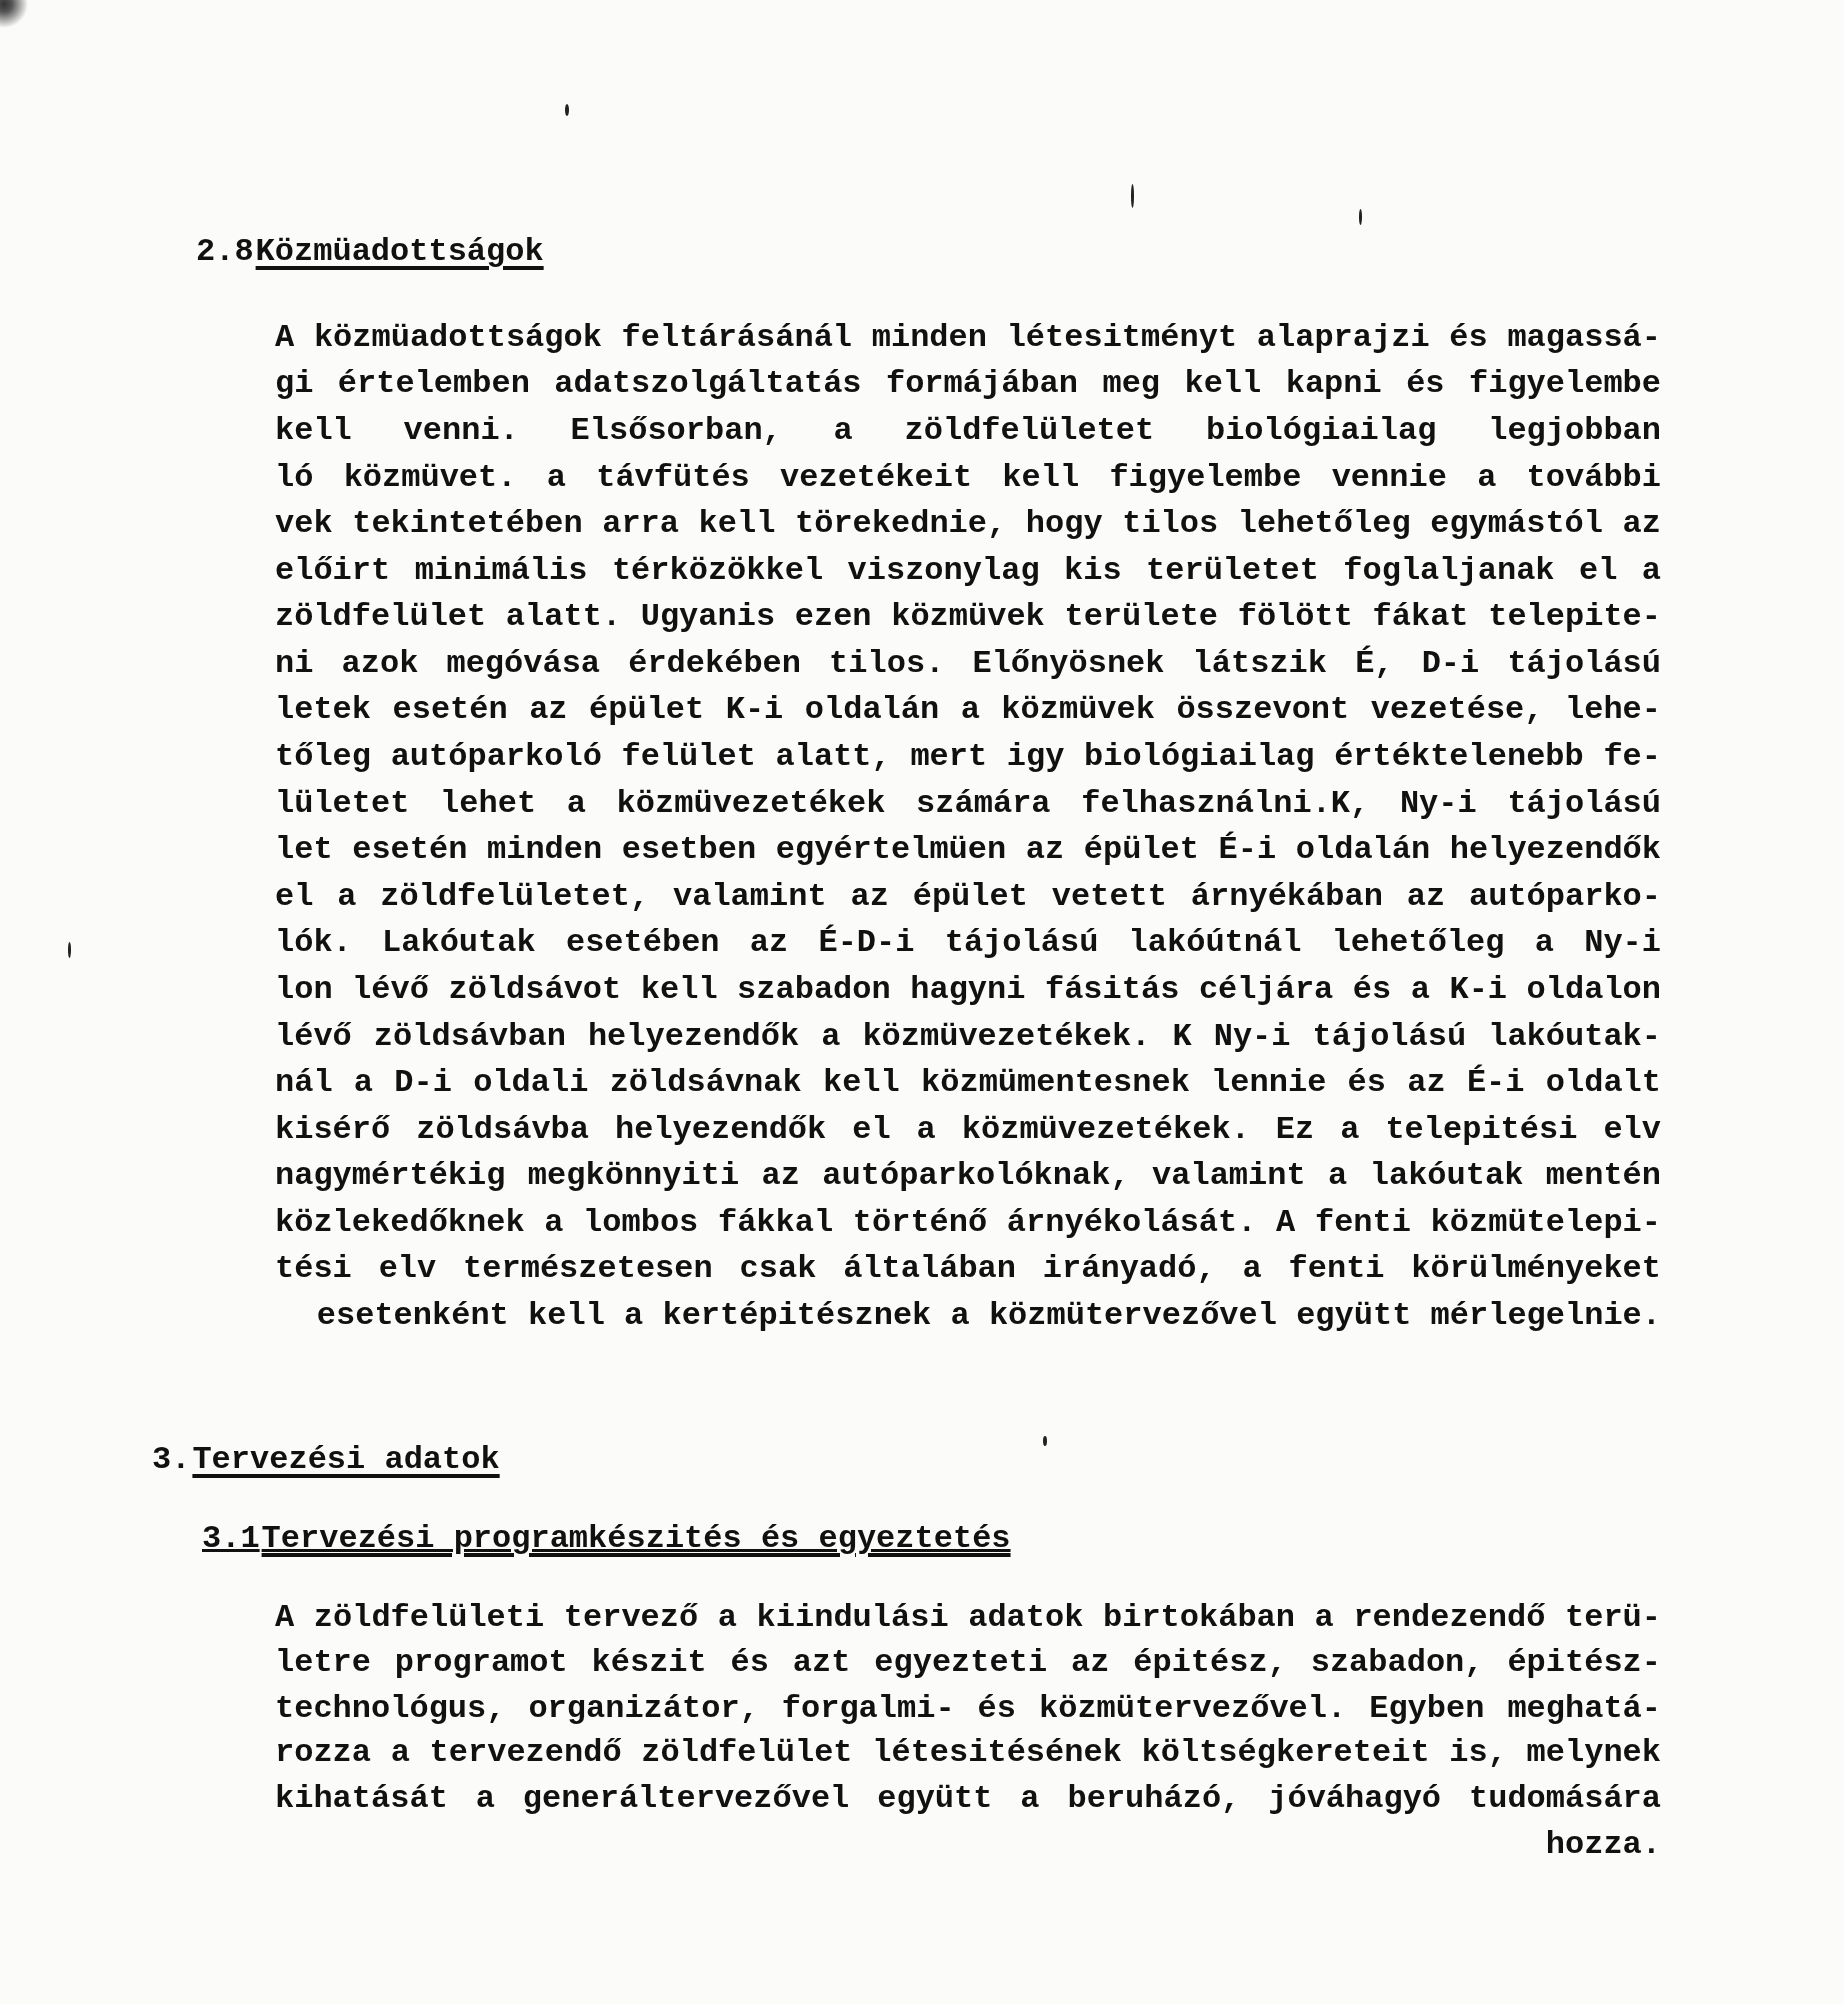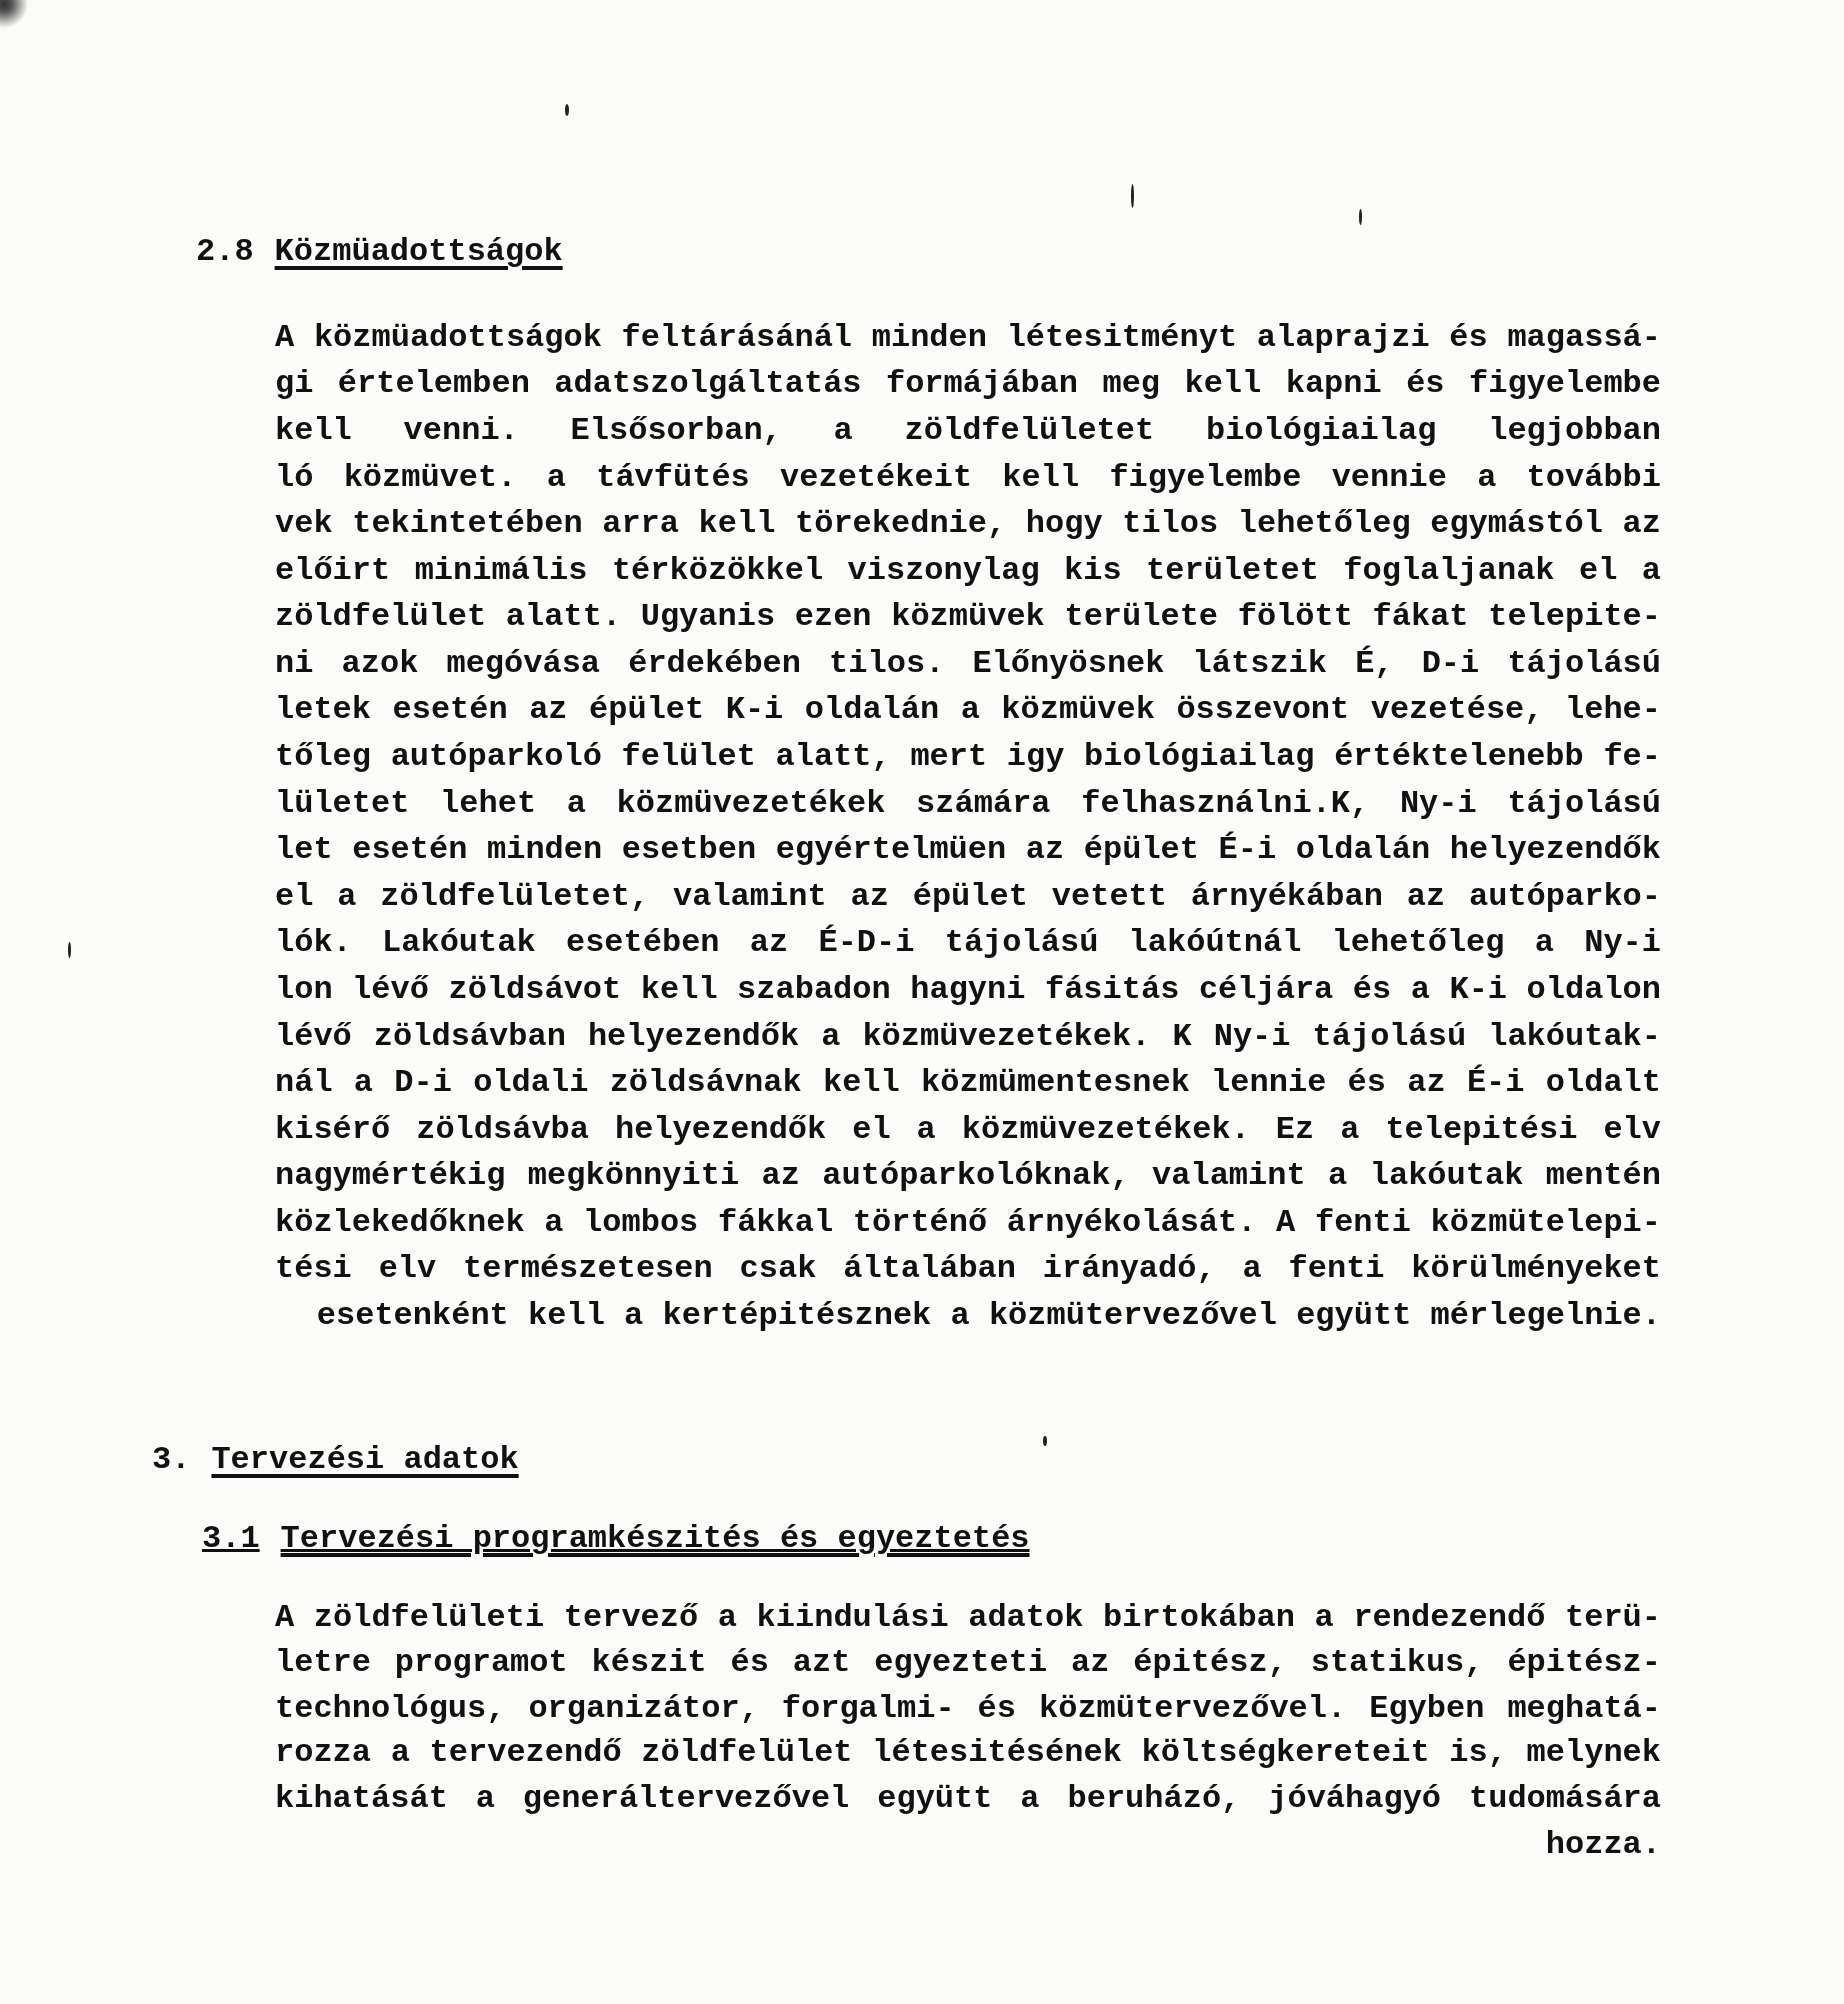--- a/index.html
+++ b/index.html
@@ -4,21 +4,21 @@
 <style>
   html, body { margin:0; padding:0; }
   body { width:1845px; height:2647px; background:#fbfbf9; position:relative; overflow:hidden;
          font-family:"Liberation Mono", "DejaVu Sans Mono", monospace; color:#111; }
   .page { position:absolute; left:0; top:0; width:1845px; height:2647px; }
   .line { position:absolute; left:275px; width:1386px; height:40px; font-size:32px; line-height:40px;
           white-space:nowrap; font-weight:bold; letter-spacing:0; }
   .line.j { text-align:justify; text-align-last:justify; white-space:normal; overflow:hidden; }
   .line.l { text-align:right; }
   .heading { position:absolute; font-size:32px; line-height:40px; font-weight:bold; white-space:nowrap; }
-  .heading .num { margin-right:21px; }
+  .heading .num { margin-right:2px; }
   .heading .title { text-decoration:underline; text-decoration-thickness:3.6px; text-underline-offset:5.6px; }
   .speck { position:absolute; background:#222; border-radius:50%; }
   .corner { position:absolute; left:0; top:0; width:28px; height:32px;
             background:radial-gradient(circle at 4px 4px, #333 0, #555 8px, rgba(0,0,0,0) 24px); }
 </style>
 </head>
 <body>
 
 <div class="page">
   <div class="corner"></div>
@@ -55,21 +55,21 @@
   <div class="heading" style="left:152px; top:1440px;">
     <span class="num">3.</span><span class="title">Tervezési adatok</span>
   </div>
 
   <div class="heading" style="left:202px; top:1519px;text-decoration:underline;">
     <span class="num">3.1</span><span class="title">Tervezési programkészités és egyeztetés</span>
   </div>
 
   <div>
     <div class="line j" style="top:1598px">A zöldfelületi tervező a kiindulási adatok birtokában a rendezendő terü-</div>
-    <div class="line j" style="top:1643px">letre programot készit és azt egyezteti az épitész, statikus, épitész-</div>
+    <div class="line j" style="top:1643px">letre programot készit és azt egyezteti az épitész, szabadon, épitész-</div>
     <div class="line j" style="top:1689px">technológus, organizátor, forgalmi- és közmütervezővel. Egyben meghatá-</div>
     <div class="line j" style="top:1733px">rozza a tervezendő zöldfelület létesitésének költségkereteit is, melynek</div>
     <div class="line j" style="top:1779px">kihatását a generáltervezővel együtt a beruházó, jóváhagyó tudomására</div>
     <div class="line l" style="top:1825px">hozza.</div>
   </div>
 
 
   <div>
     <div class="line j" style="top:2004px">A lakóterület szabad területein elhelyezkedő zöldfelületeket funkcioná-</div>
 

